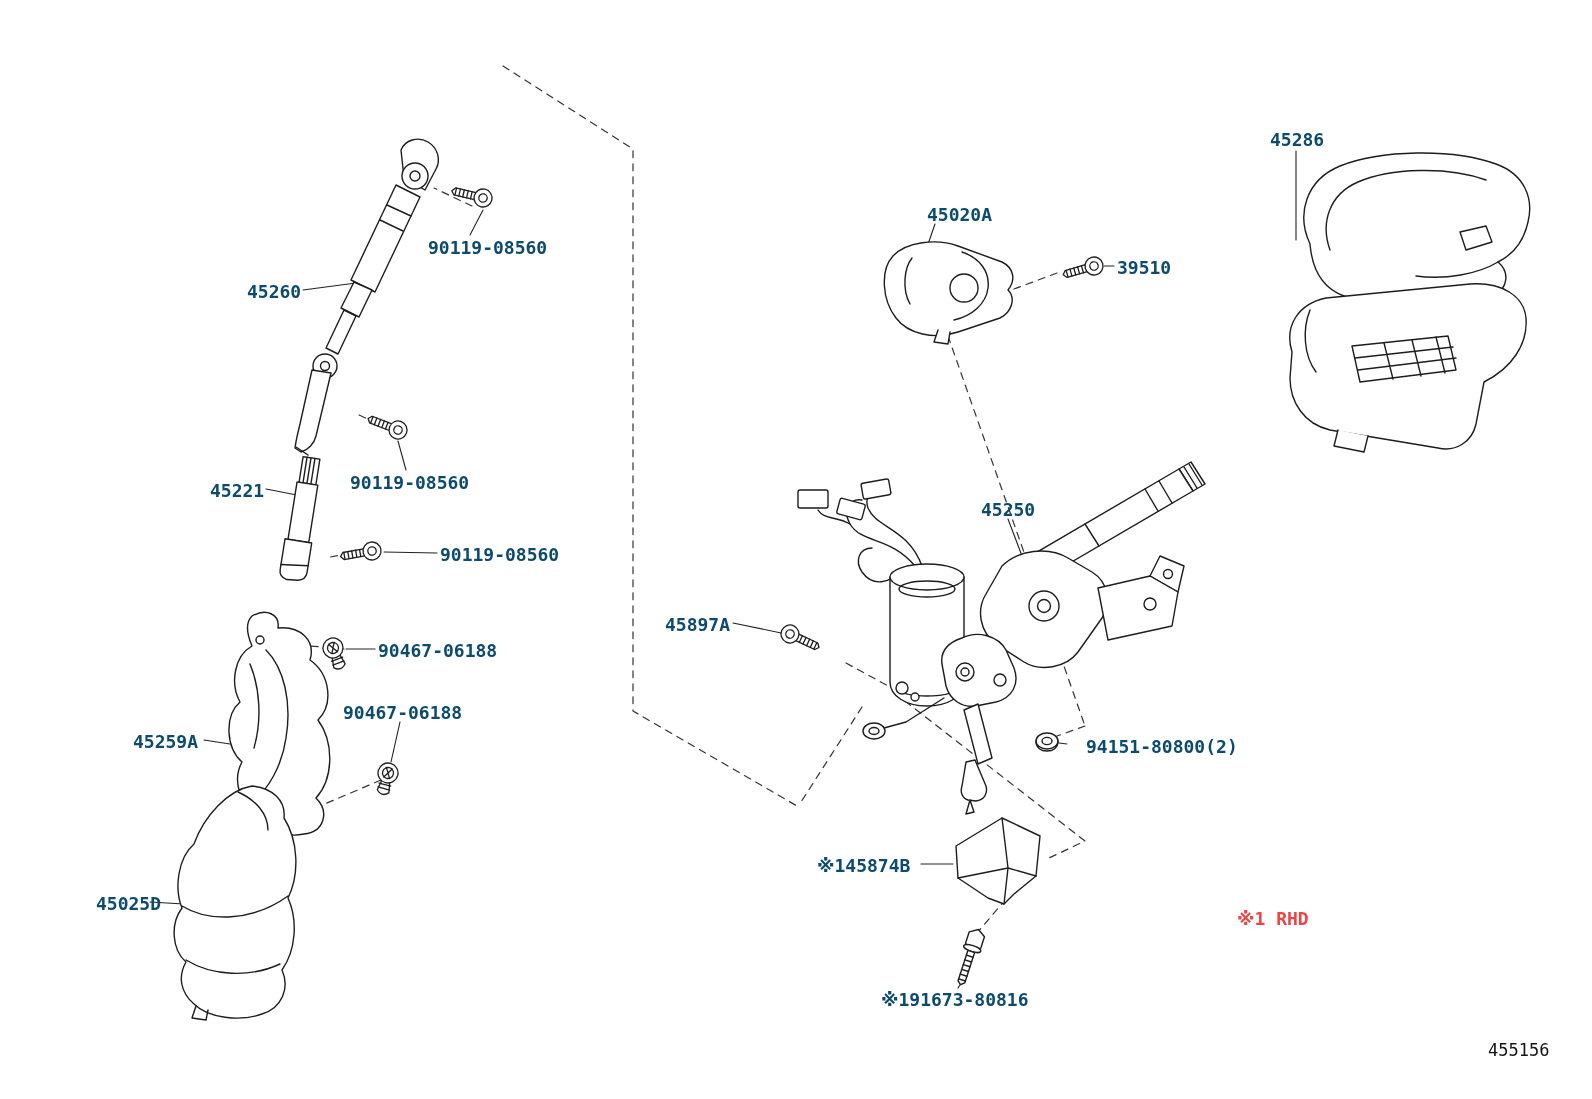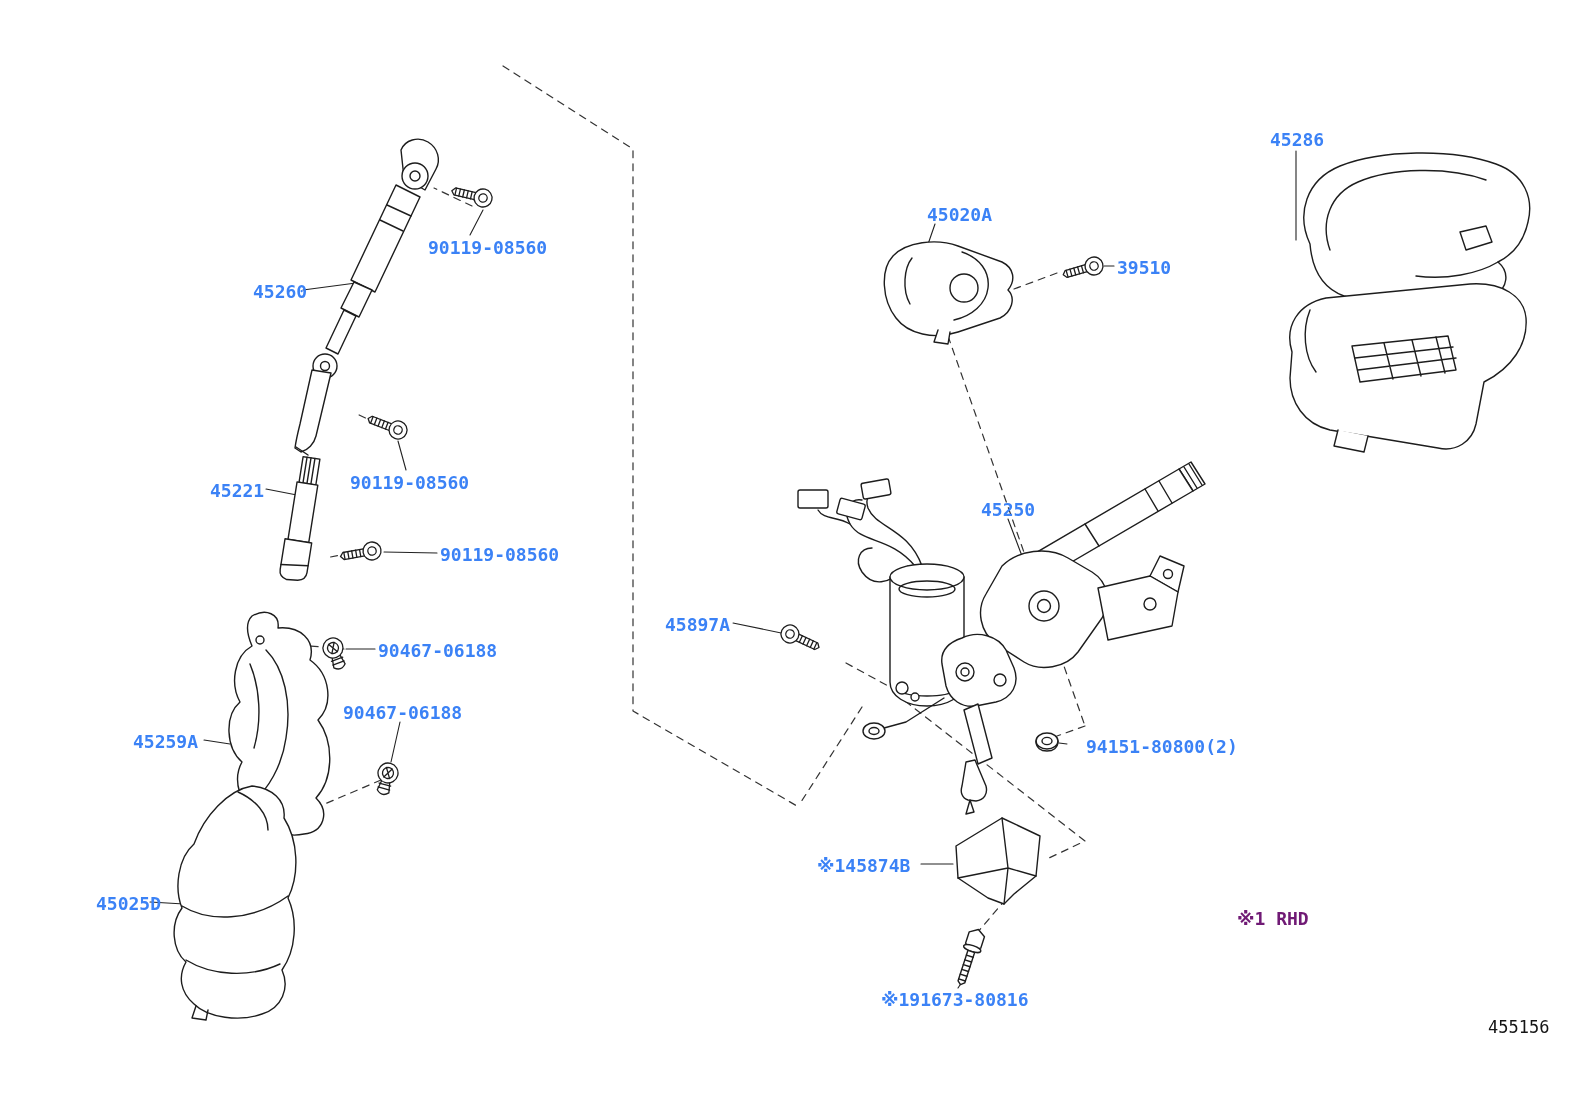--- a/index.html
+++ b/index.html
@@ -9,39 +9,39 @@
     background:#ffffff;
     overflow:hidden;
     font-family:"DejaVu Sans Mono","DejaVu Sans",monospace;
   }
   #diagram-svg{position:absolute;left:0;top:0;}
   .part-label{
     position:absolute;
     font-family:"DejaVu Sans Mono","DejaVu Sans",monospace;
     font-size:18px;
     font-weight:bold;
-    color:#3b82f6;
+    color:#0c4a6e;
     white-space:nowrap;
     letter-spacing:0;
   }
   .fig-num{
     position:absolute;
-    left:1488px;top:1017px;
+    left:1488px;top:1040px;
     font-family:"DejaVu Sans Mono","DejaVu Sans",monospace;
     font-size:17px;
     color:#141414;
     white-space:nowrap;
   }
   .note-rhd{
     position:absolute;
     left:1237px;top:908px;
     font-family:"DejaVu Sans Mono","DejaVu Sans",monospace;
     font-size:18px;
     font-weight:bold;
-    color:#701a75;
+    color:#ef4444;
     white-space:nowrap;
   }
 </style>
 </head>
 <body>
 
 <div id="stage">
 
   <svg id="diagram-svg" width="1592" height="1099" viewBox="0 0 1592 1099" xmlns="http://www.w3.org/2000/svg">
 
@@ -241,21 +241,21 @@
       <g transform="translate(975,940) rotate(108)">
         <path d="M-6,-8 L6,-8 L11,0 L6,8 L-6,8 L-11,0 Z" fill="#fff"></path>
         <ellipse cx="9" cy="0" rx="3" ry="9" fill="#fff"></ellipse>
         <path d="M12,-3.5 H44 L47,0 44,3.5 H12 Z" fill="#fff"></path>
         <path d="M17,-3.5 V3.5 M22,-3.5 V3.5 M27,-3.5 V3.5 M32,-3.5 V3.5 M37,-3.5 V3.5 M42,-3.5 V3.5"></path>
       </g>
 
     </g>
   </svg>
 
-  <div class="part-label" style="left:253px;top:281px">45260</div>
+  <div class="part-label" style="left:247px;top:281px">45260</div>
   <div class="part-label" style="left:428px;top:237px">90119-08560</div>
   <div class="part-label" style="left:210px;top:480px">45221</div>
   <div class="part-label" style="left:350px;top:472px">90119-08560</div>
   <div class="part-label" style="left:440px;top:544px">90119-08560</div>
   <div class="part-label" style="left:378px;top:640px">90467-06188</div>
   <div class="part-label" style="left:343px;top:702px">90467-06188</div>
   <div class="part-label" style="left:133px;top:731px">45259A</div>
   <div class="part-label" style="left:96px;top:893px">45025D</div>
   <div class="part-label" style="left:927px;top:204px">45020A</div>
   <div class="part-label" style="left:1117px;top:257px">39510</div>

